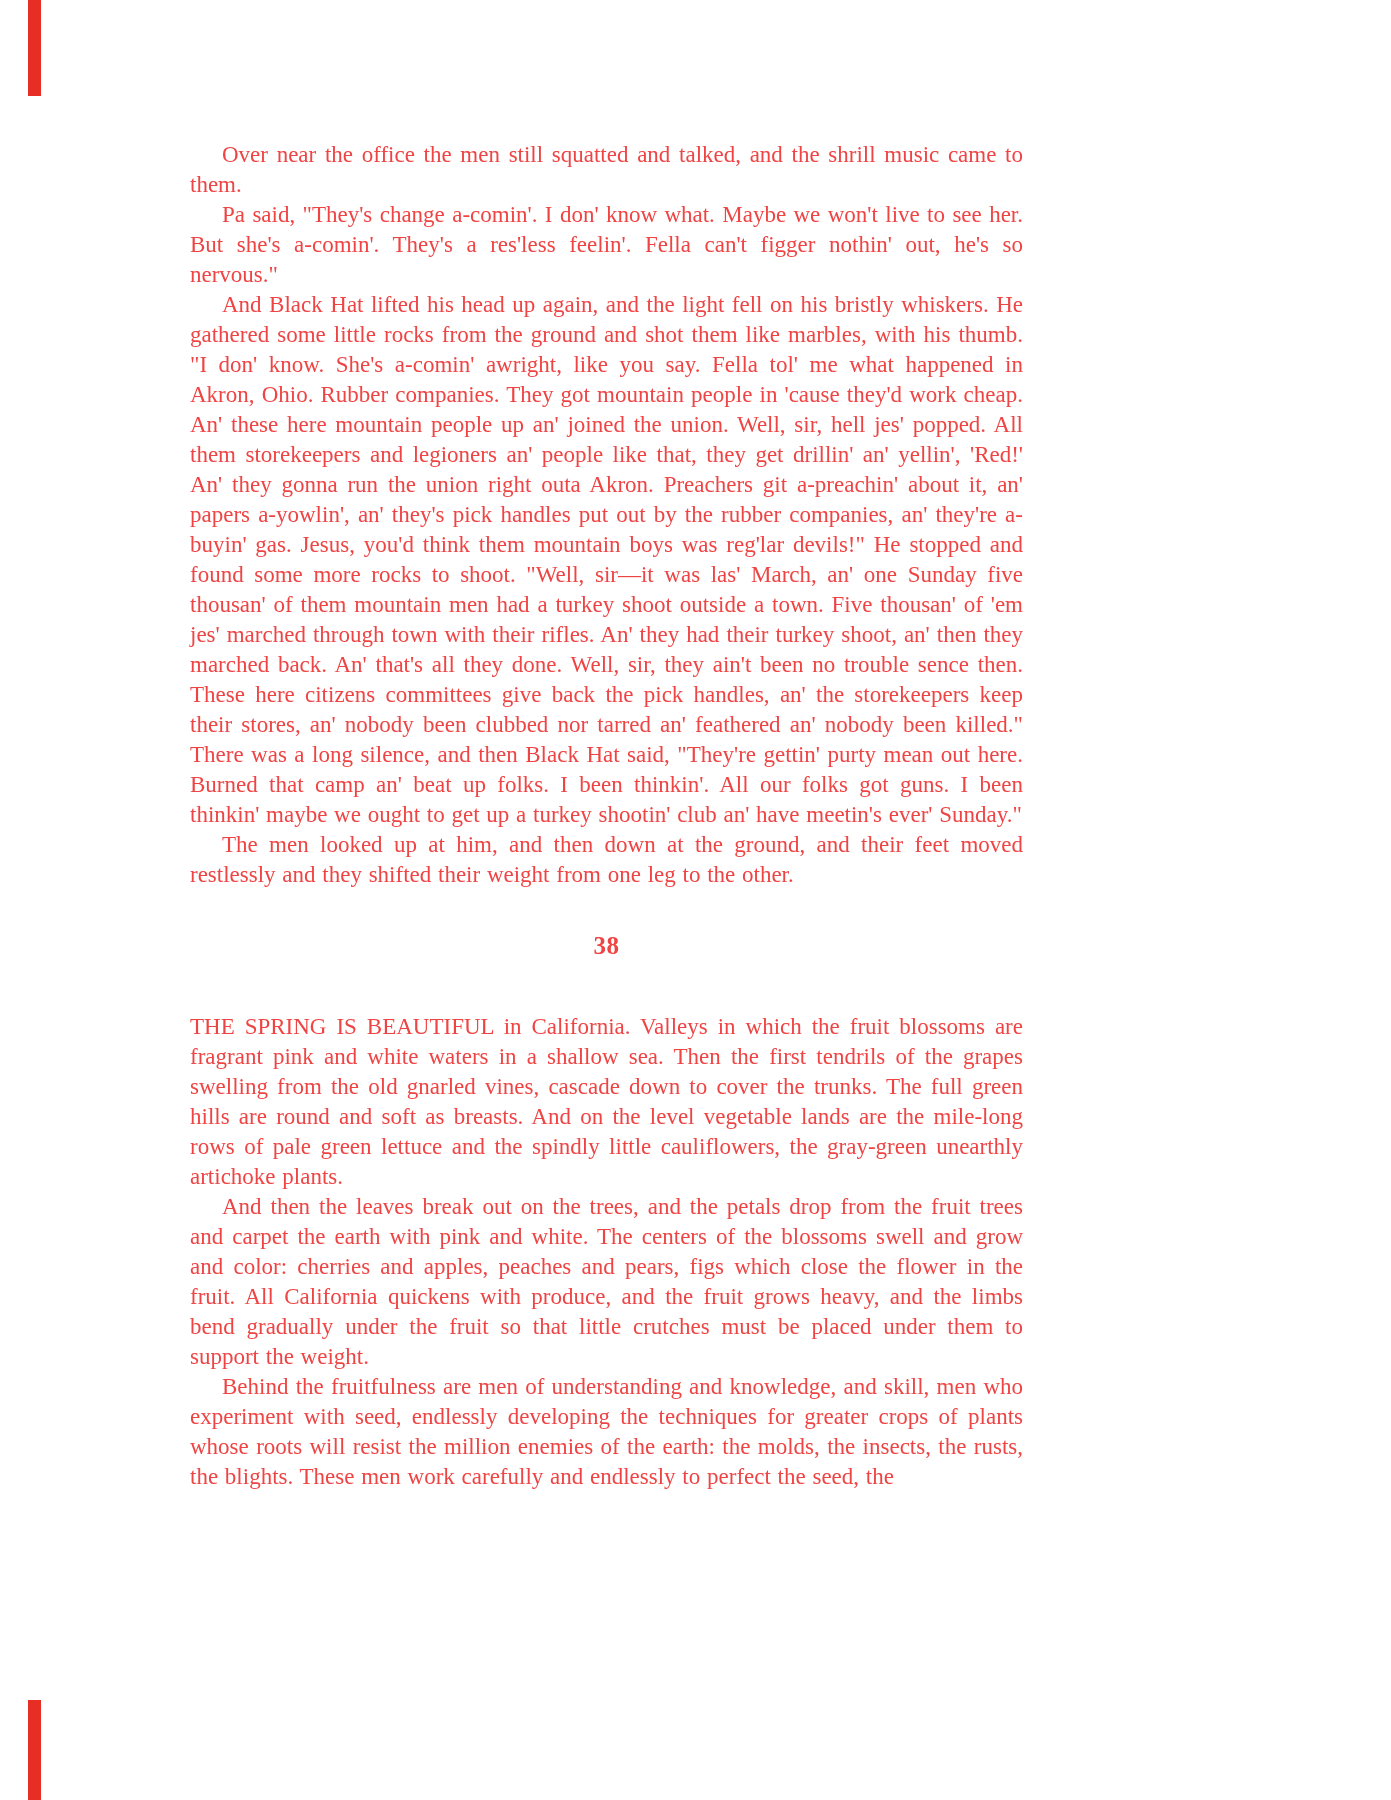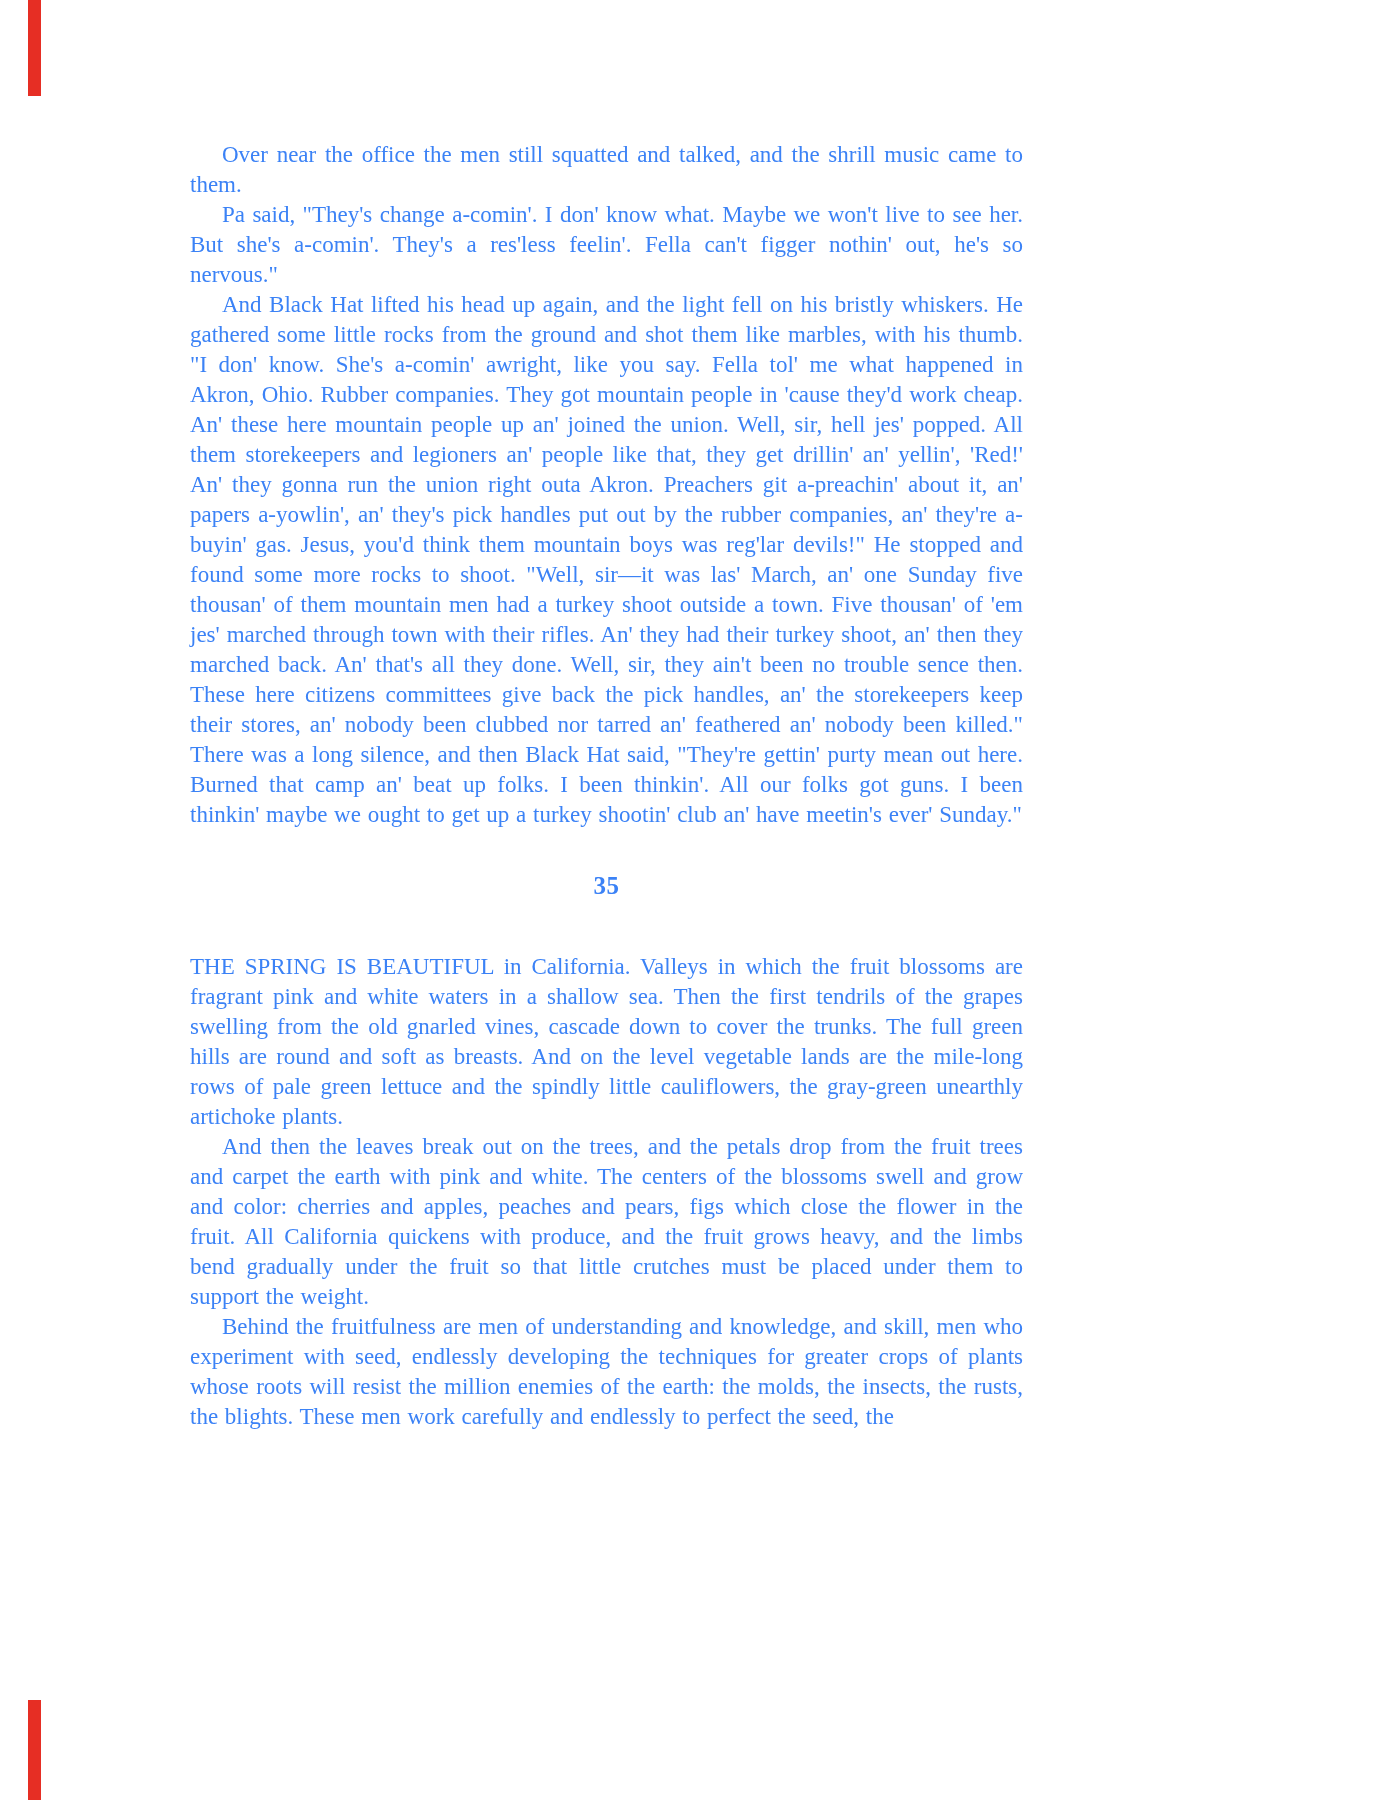--- a/index.html
+++ b/index.html
@@ -7,21 +7,21 @@
     padding: 0;
     background: #ffffff;
   }
   .page {
     position: relative;
     width: 1391px;
     height: 1800px;
     background: #ffffff;
     overflow: hidden;
     font-family: "Liberation Serif", serif;
-    color: #3b82f6;
+    color: #ef4444;
   }
   .edge-mark {
     position: absolute;
     left: 28px;
     width: 13px;
     background: #e62e24;
   }
   .edge-mark-top { top: 0; height: 96px; }
   .edge-mark-bottom { top: 1700px; height: 100px; }
 
@@ -57,22 +57,23 @@
   <div class="edge-mark edge-mark-bottom" style="background: rgb(230, 46, 36);"></div>
 
   <div class="text-block">
 
     <p class="para indent">Over near the office the men still squatted and talked, and the shrill music came to them.</p>
 
     <p class="para indent">Pa said, "They's change a-comin'. I don' know what. Maybe we won't live to see her. But she's a-comin'. They's a res'less feelin'. Fella can't figger nothin' out, he's so nervous."</p>
 
     <p class="para indent">And Black Hat lifted his head up again, and the light fell on his bristly whiskers. He gathered some little rocks from the ground and shot them like marbles, with his thumb. "I don' know. She's a-comin' awright, like you say. Fella tol' me what happened in Akron, Ohio. Rubber companies. They got mountain people in 'cause they'd work cheap. An' these here mountain people up an' joined the union. Well, sir, hell jes' popped. All them storekeepers and legioners an' people like that, they get drillin' an' yellin', 'Red!' An' they gonna run the union right outa Akron. Preachers git a-preachin' about it, an' papers a-yowlin', an' they's pick handles put out by the rubber companies, an' they're a-buyin' gas. Jesus, you'd think them mountain boys was reg'lar devils!" He stopped and found some more rocks to shoot. "Well, sir—it was las' March, an' one Sunday five thousan' of them mountain men had a turkey shoot outside a town. Five thousan' of 'em jes' marched through town with their rifles. An' they had their turkey shoot, an' then they marched back. An' that's all they done. Well, sir, they ain't been no trouble sence then. These here citizens committees give back the pick handles, an' the storekeepers keep their stores, an' nobody been clubbed nor tarred an' feathered an' nobody been killed." There was a long silence, and then Black Hat said, "They're gettin' purty mean out here. Burned that camp an' beat up folks. I been thinkin'. All our folks got guns. I been thinkin' maybe we ought to get up a turkey shootin' club an' have meetin's ever' Sunday."</p>
 
+    <p class="para indent">The men looked up at him, and then down at the ground, and their feet moved restlessly and they shifted their weight from one leg to the other.</p>
 
-    <h2 class="chapter-number">35</h2>
+    <h2 class="chapter-number">38</h2>
 
     <p class="para"><span class="lead-bold">THE SPRING IS BEAUTIFUL</span><span> in California. Valleys in which the fruit blossoms are fragrant pink and white waters in a shallow sea. Then the first tendrils of the grapes swelling from the old gnarled vines, cascade down to cover the trunks. The full green hills are round and soft as breasts. And on the level vegetable lands are the mile-long rows of pale green lettuce and the spindly little cauliflowers, the gray-green unearthly artichoke plants.</span></p>
 
     <p class="para indent">And then the leaves break out on the trees, and the petals drop from the fruit trees and carpet the earth with pink and white. The centers of the blossoms swell and grow and color: cherries and apples, peaches and pears, figs which close the flower in the fruit. All California quickens with produce, and the fruit grows heavy, and the limbs bend gradually under the fruit so that little crutches must be placed under them to support the weight.</p>
 
     <p class="para indent">Behind the fruitfulness are men of understanding and knowledge, and skill, men who experiment with seed, endlessly developing the techniques for greater crops of plants whose roots will resist the million enemies of the earth: the molds, the insects, the rusts, the blights. These men work carefully and endlessly to perfect the seed, the</p>
 
   </div>
 </div>
 

